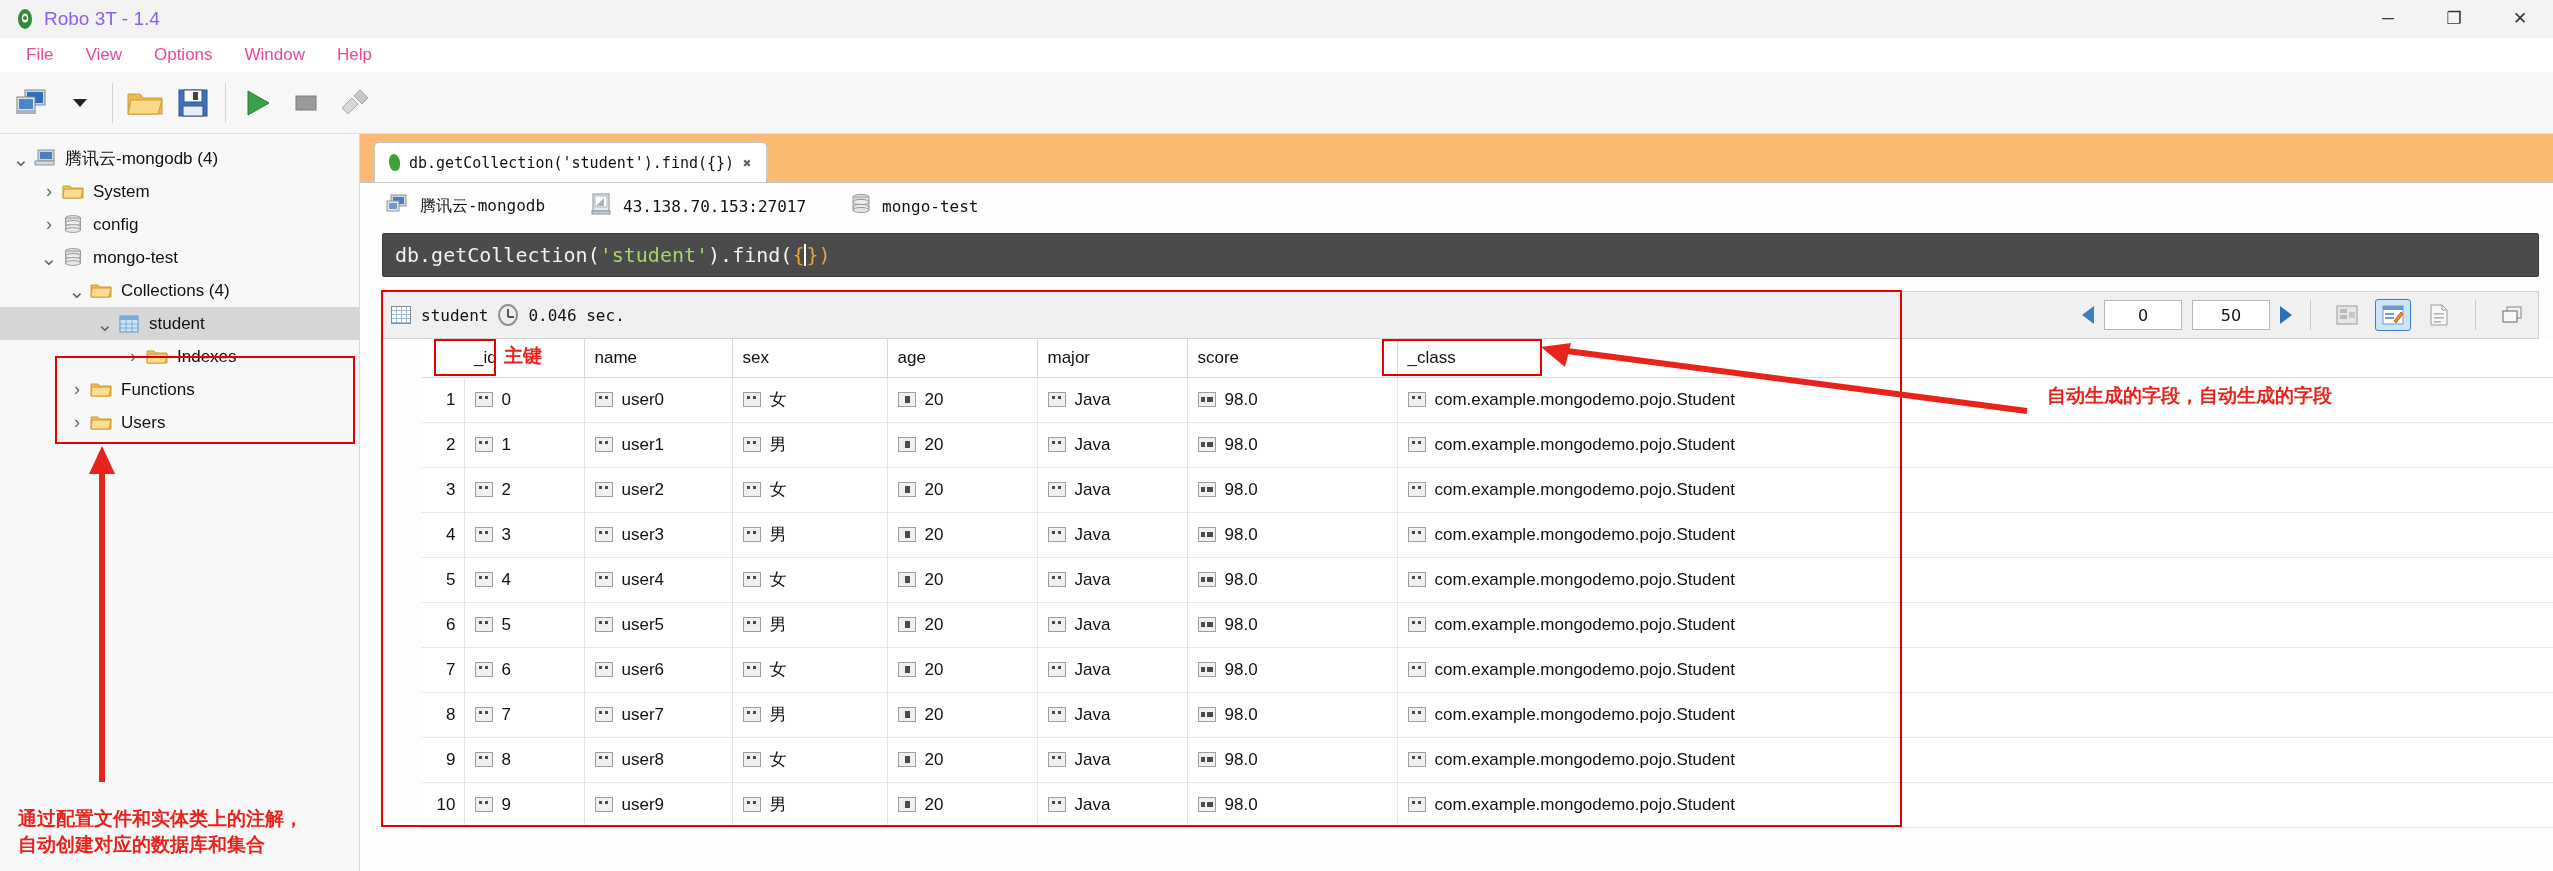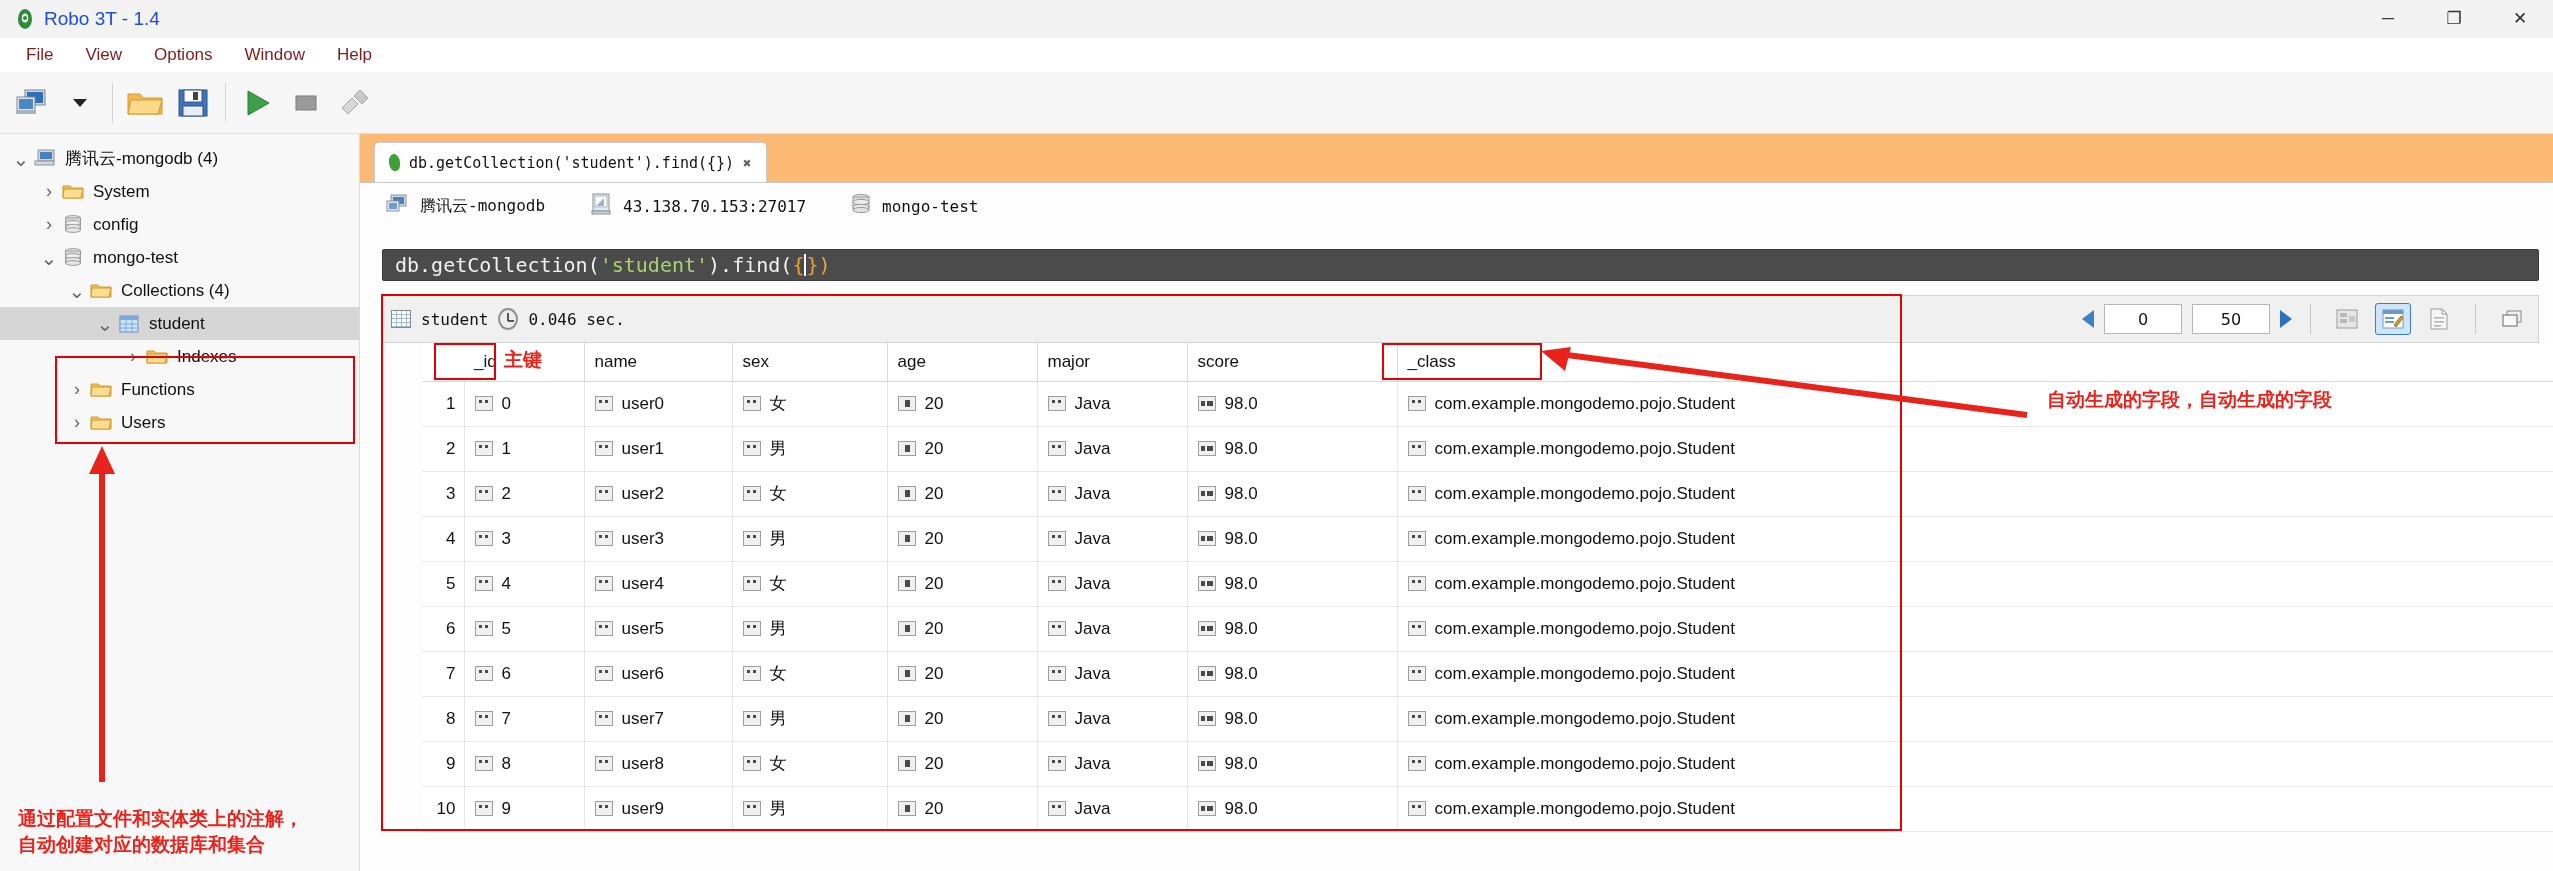--- a/index.html
+++ b/index.html
@@ -10,35 +10,35 @@
     overflow: hidden;
   }
 
   
   .titlebar {
     height: 38px; background: #f3f3f3;
     display: flex; align-items: center;
     border-bottom: 1px solid #f0f0f0;
   }
   .tb-icon { width: 30px; margin-left: 10px; display:flex; justify-content:center; }
-  .tb-title { font-size: 19px; color: #1d4ed8; margin-left: 4px; }
+  .tb-title { font-size: 19px; color: #8b5cf6; margin-left: 4px; }
   .tb-spacer { flex: 1; }
   .winbtn {
     width: 66px; height: 38px; display: flex;
     align-items: center; justify-content: center;
     color: #333; font-size: 17px;
   }
 
   
   .menubar {
     height: 34px; background: #fff; display: flex; align-items: center;
     padding-left: 10px;
   }
   .menu-item {
-    font-size: 17px; color: #7f1d1d; padding: 4px 16px; cursor: default;
+    font-size: 17px; color: #ec4899; padding: 4px 16px; cursor: default;
   }
 
   
   .toolbar {
     height: 62px; background: #f7f7f7; display: flex; align-items: center;
     border-bottom: 1px solid #dedede; padding-left: 8px;
   }
   .tbtn {
     width: 48px; height: 48px; display:flex; align-items:center; justify-content:center;
     position: relative;
@@ -92,22 +92,22 @@
   .tab-close { color:#666; font-size: 14px; }
   .tabline { height:1px; background:#c8c8c8; }
 
   
   .connbar { height: 46px; display:flex; align-items:center; gap: 12px; padding-left: 26px;
              font-family:"DejaVu Sans Mono", monospace; font-size:16px; color:#111; }
   .connbar .sp { width: 22px; }
 
   
   .qeditor {
-    margin: 20px 14px 0 22px; background:#4b4b4b; border:1px solid #3a3a3a;
-    height: 32px; display:flex; align-items:center; padding: 0 12px;
+    margin: 4px 14px 0 22px; background:#4b4b4b; border:1px solid #3a3a3a;
+    height: 44px; display:flex; align-items:center; padding: 0 12px;
     font-family:"DejaVu Sans Mono", monospace; font-size: 20px; border-radius: 2px;
   }
   .qe-white { color:#f2f2f2; }
   .qe-orange { color:#e8a33d; }
   .qe-green { color:#a6d46a; }
   .qe-cursor { display:inline-block; width:2px; height:22px; background:#fff; vertical-align:-4px; }
 
   
   .restool {
     height: 48px; background:#f0f0f0; border:1px solid #d2d2d2;

